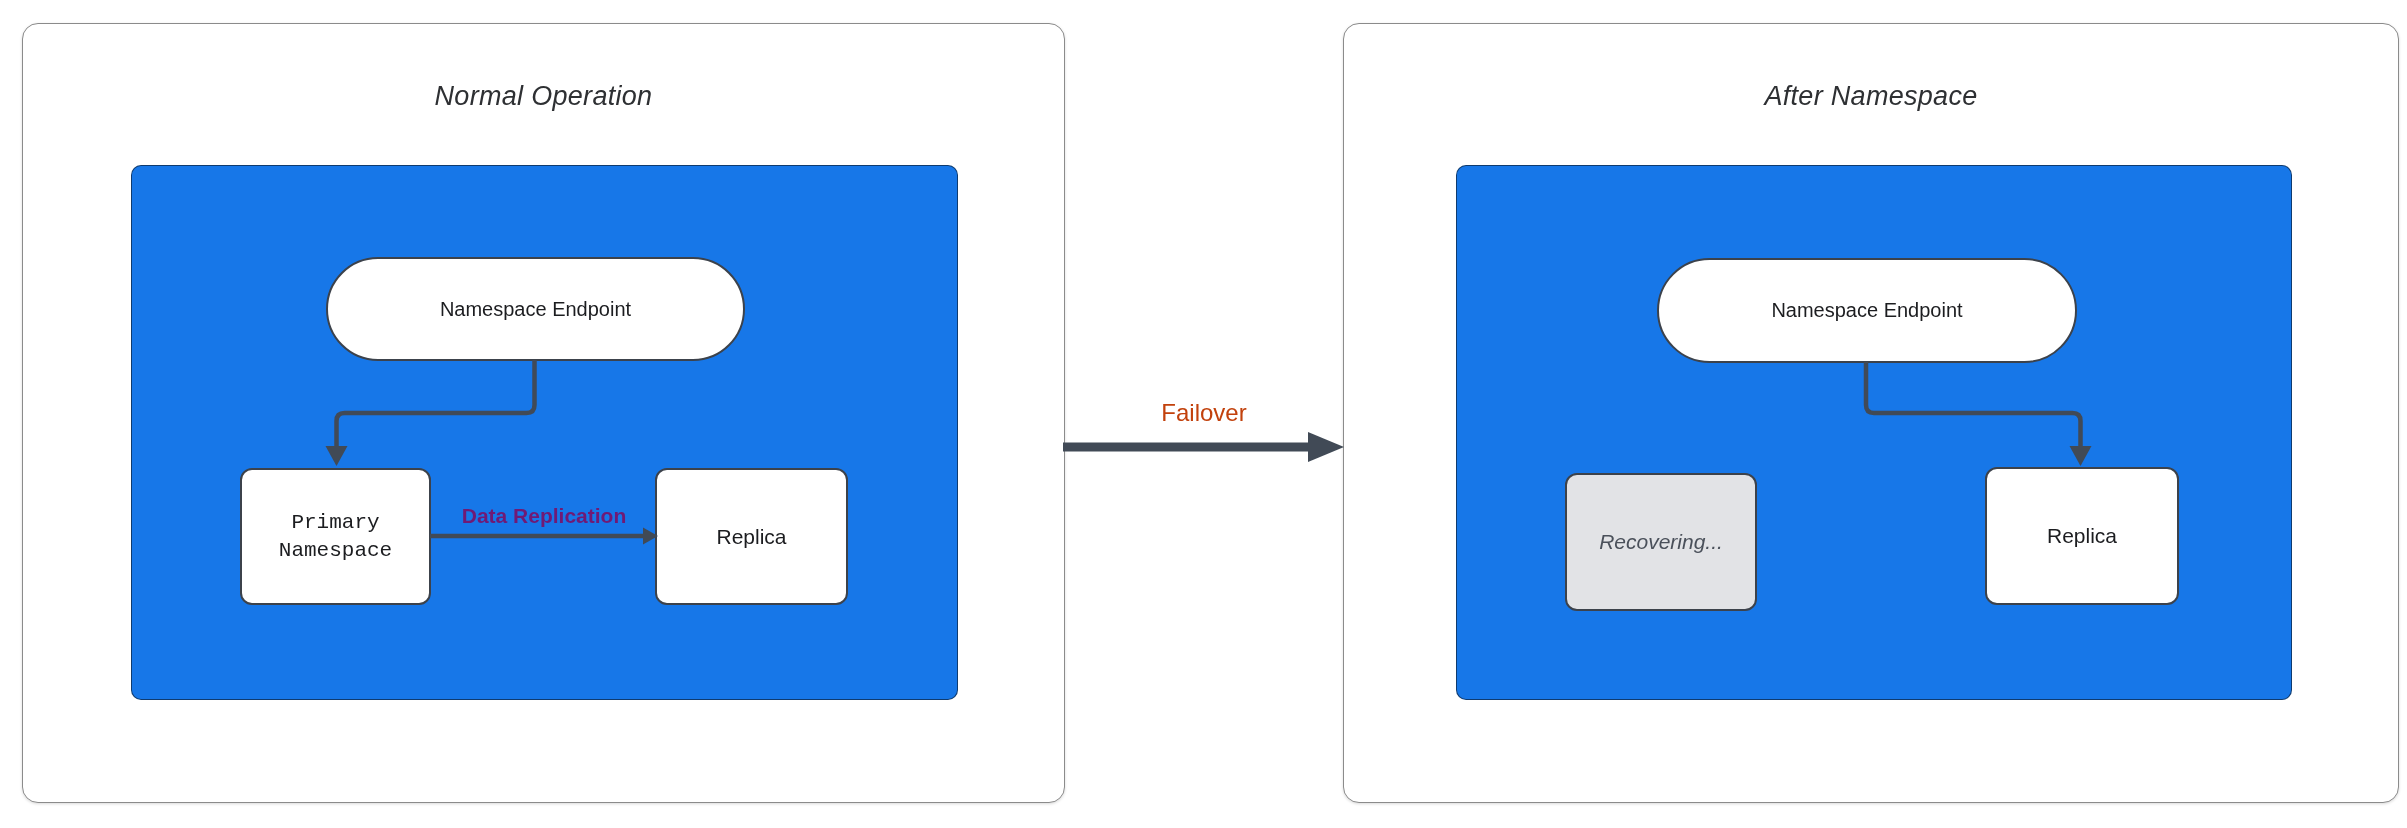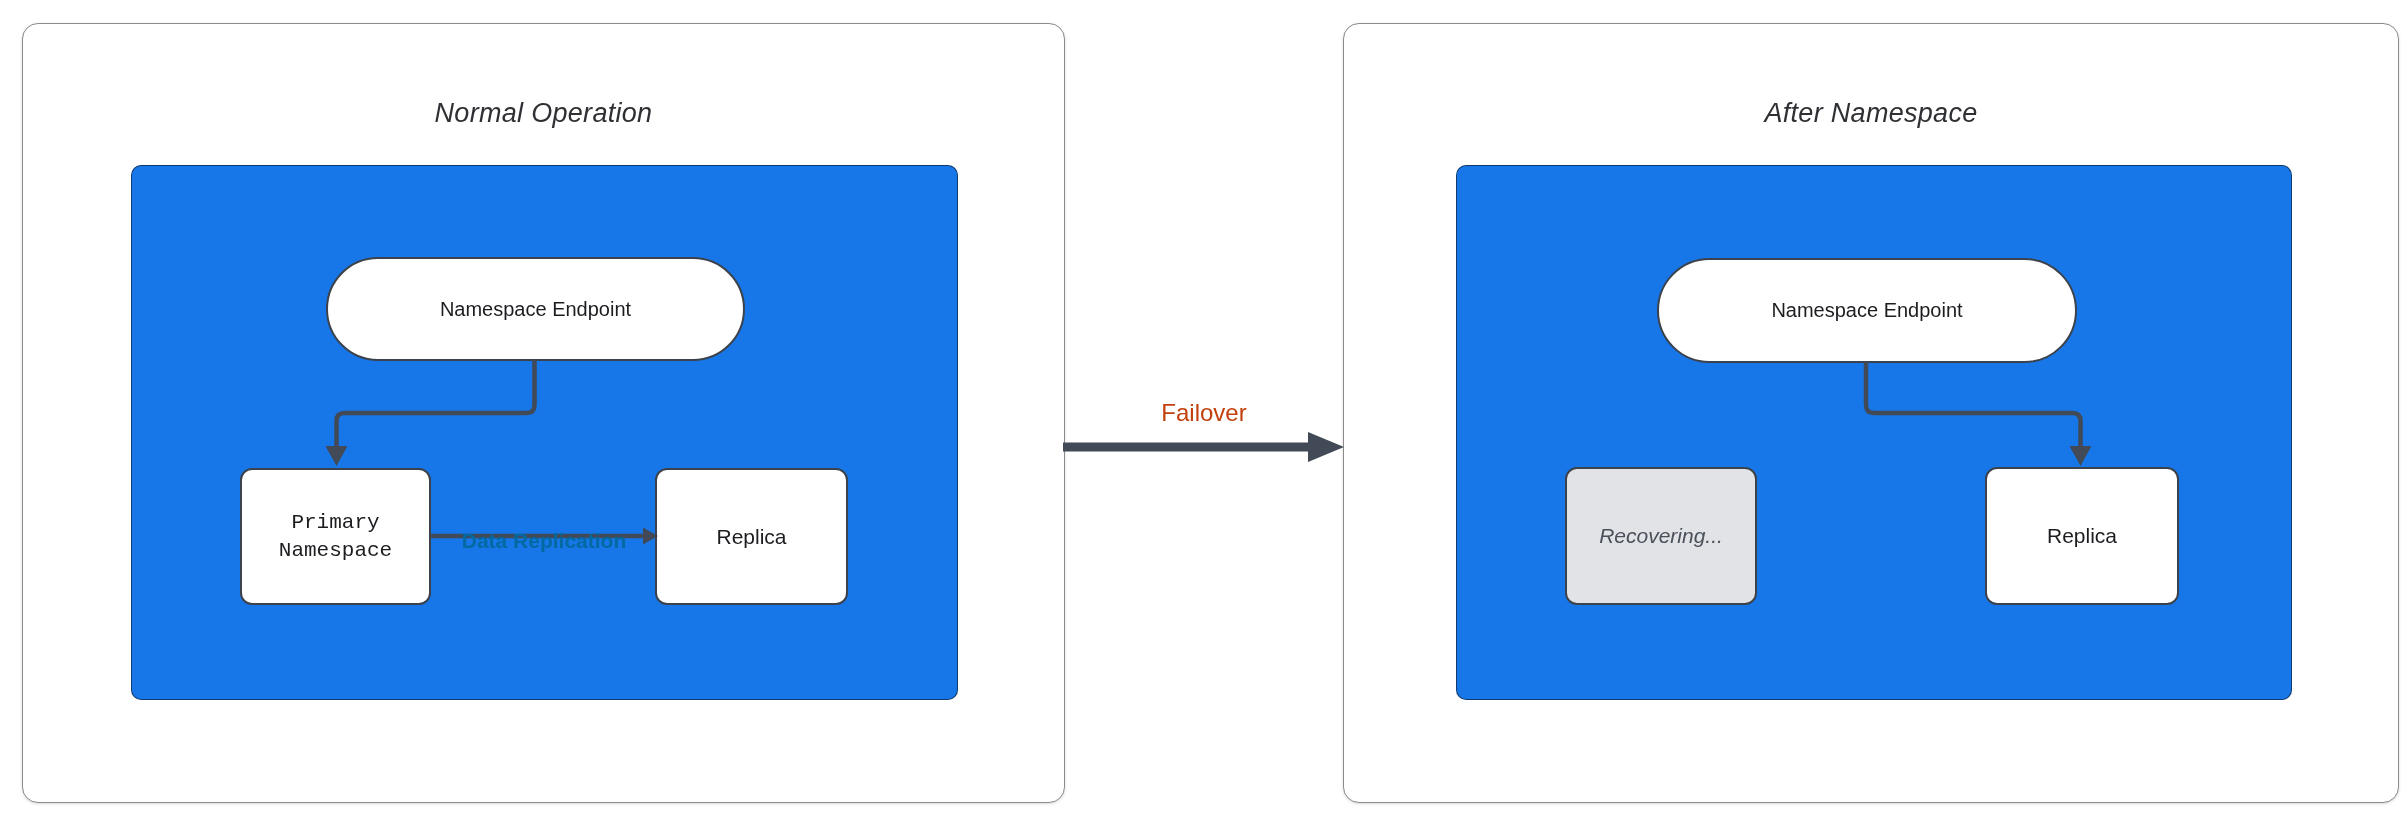--- a/index.html
+++ b/index.html
@@ -14,21 +14,21 @@
     position:absolute;top:23px;height:778px;
     background:#ffffff;
     border:1.5px solid #8b8b8b;
     border-radius:16px;
     box-shadow:0 1px 3px rgba(0,0,0,0.15);
     z-index:1;
   }
   .panel.left{left:22px;width:1041px;}
   .panel.right{left:1343px;width:1054px;}
   .panel-title{
-    position:absolute;top:74px;left:0;width:100%;
+    position:absolute;top:57px;left:0;width:100%;
     text-align:center;
     font-size:27px;font-style:italic;color:#2e3033;
     letter-spacing:0.3px;
   }
   .cluster{
     position:absolute;
     background:var(--cluster-blue,#1777e8);
     border:1.5px solid rgba(10,20,30,0.6);
     border-radius:10px;
   }
@@ -48,36 +48,37 @@
   .panel.right .pill{left:313px;top:234px;width:420px;height:105px;}
   .box{border-radius:12px;font-size:21px;line-height:1.3;padding:6px;}
   .panel.left  .box.primary      {left:217px;top:444px;width:191px;height:137px;font-family:Liberation Mono, monospace;}
   .panel.left  .box.replica      {left:632px;top:444px;width:193px;height:137px;}
   .panel.right .box.recovering   {left:221px;top:443px;width:192px;height:138px;}
   .panel.right .box.replica      {left:641px;top:443px;width:194px;height:138px;}
   .box.recovering{
     background:var(--recovering-fill,#e2e3e6);
     color:var(--recovering-text,#4a505a);
     font-style:italic;
+    margin-top:6px;
   }
   .connectors{
     position:absolute;left:0;top:0;z-index:2;
     pointer-events:none;
   }
   .connectors path{
     fill:none;
     stroke:var(--connector,#414a56);
     stroke-width:4.5;
   }
   .connectors path.thick{stroke-width:9;}
   .connectors polygon{fill:var(--connector,#414a56);stroke:none;}
   .float-label{position:absolute;z-index:3;text-align:center;}
   .replication-label{
-    left:434px;top:529px;width:220px;
-    font-size:21px;font-weight:bold;color:#0369a1;
+    left:434px;top:504px;width:220px;
+    font-size:21px;font-weight:bold;color:#701a75;
   }
   .failover-label{
     left:1102px;top:399px;width:204px;
     font-size:24px;color:#c2410c;
   }
 </style>
 </head>
 <body>
 
 <div class="canvas">

